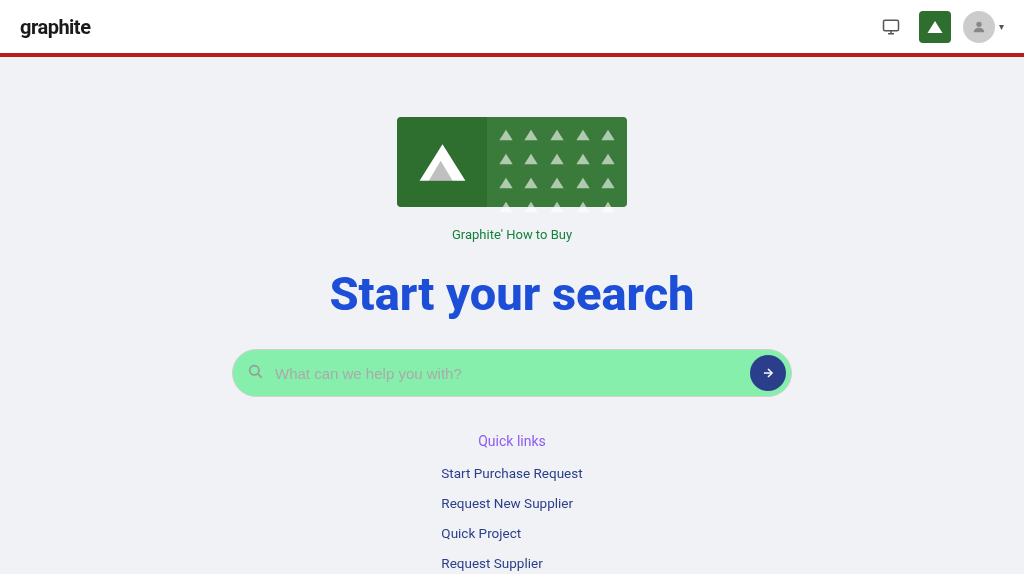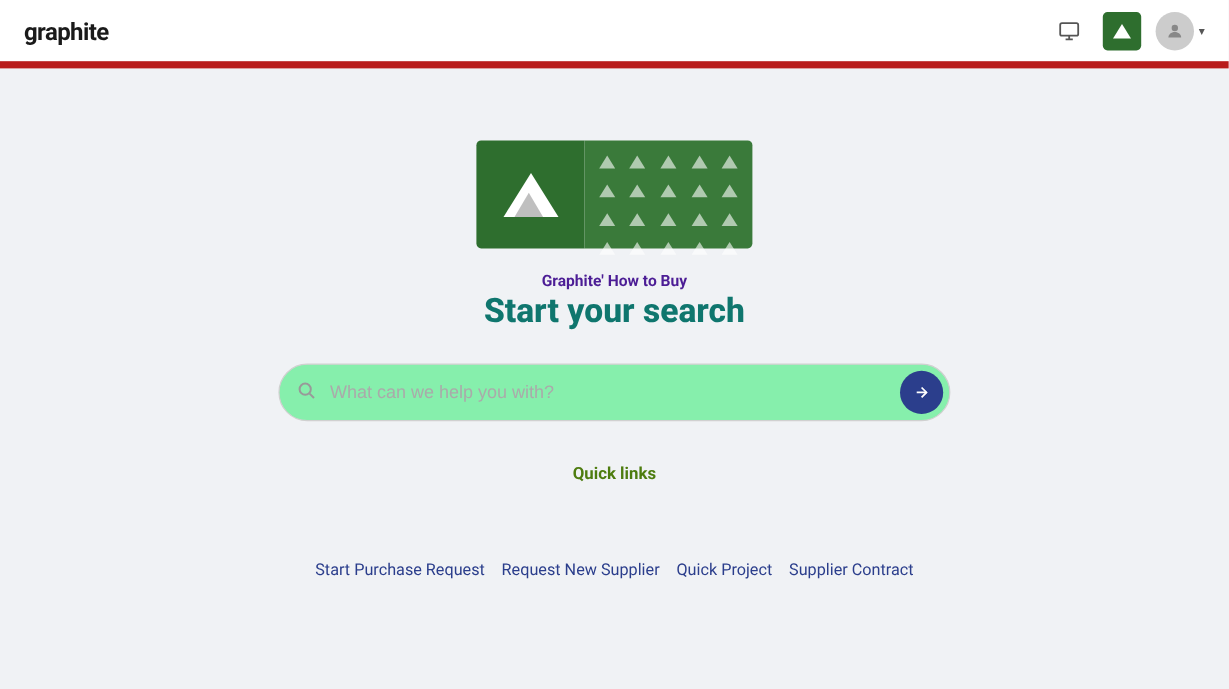--- a/index.html
+++ b/index.html
@@ -12,21 +12,21 @@
       font-family: -apple-system, BlinkMacSystemFont, 'Segoe UI', Roboto, sans-serif;
       background-color: #f0f2f5;
       width: 1024px;
       height: 574px;
       overflow: hidden;
     }
 
     
     .navbar {
       background-color: #ffffff;
-      border-bottom: 6px solid #b91c1c;
+      border-bottom: 4px solid #b91c1c;
       height: 57px;
       display: flex;
       align-items: center;
       justify-content: space-between;
       padding: 0 20px;
     }
 
     .navbar-brand {
       font-size: 20px;
       font-weight: 700;
@@ -141,30 +141,29 @@
 
     .logo-tile svg {
       width: 16px;
       height: 16px;
       fill: rgba(255,255,255,0.6);
     }
 
     
     .subtitle {
       font-size: 13px;
-      color: #4c1d95;
-      margin-bottom: 0;
-      font-weight: bold;
+      color: #15803d;
+      margin-bottom: 24px;
     }
 
     
     .main-heading {
-      font-size: 28px;
+      font-size: 47px;
       font-weight: 800;
-      color: #0f766e;
+      color: #1d4ed8;
       margin-bottom: 28px;
       text-align: center;
     }
 
     
     .search-container {
       width: 560px;
       position: relative;
       margin-bottom: 36px;
     }
@@ -215,22 +214,22 @@
     
     .quick-links-section {
       display: flex;
       flex-direction: column;
       align-items: center;
       gap: 14px;
     }
 
     .quick-links-title {
       font-size: 14px;
-      font-weight: 700;
-      color: #4d7c0f;
+      font-weight: 400;
+      color: #8b5cf6;
       margin-bottom: 2px;
     }
 
     .quick-link {
       font-size: 13.5px;
       color: #2b3e8c;
       text-decoration: none;
       cursor: pointer;
       display: block;
       text-align: center;
@@ -396,21 +395,21 @@
     <button class="search-btn">
       <svg width="14" height="14" viewBox="0 0 24 24" fill="none" stroke="white" stroke-width="2.5">
         <line x1="5" y1="12" x2="19" y2="12"></line>
         <polyline points="12,5 19,12 12,19"></polyline>
       </svg>
     </button>
   </div>
 
   <div class="quick-links-section">
     <div class="quick-links-title">Quick links</div>
-    <div id="quick-links-list" style="display: flex; align-items: flex-end; gap: 14px; margin-top: 48px;">
+    <div id="quick-links-list" style="display: flex; flex-direction: column; align-items: flex-start; gap: 14px;">
         <a class="quick-link" href="#">Start Purchase Request</a>
         <a class="quick-link" href="#">Request New Supplier</a>
         <a class="quick-link" href="#">Quick Project</a>
-        <a class="quick-link" href="#">Supplier Contract</a>
+        <a class="quick-link" href="#">Request Supplier</a>
       </div>
   </div>
 
 </main>
 
 </body></html>

